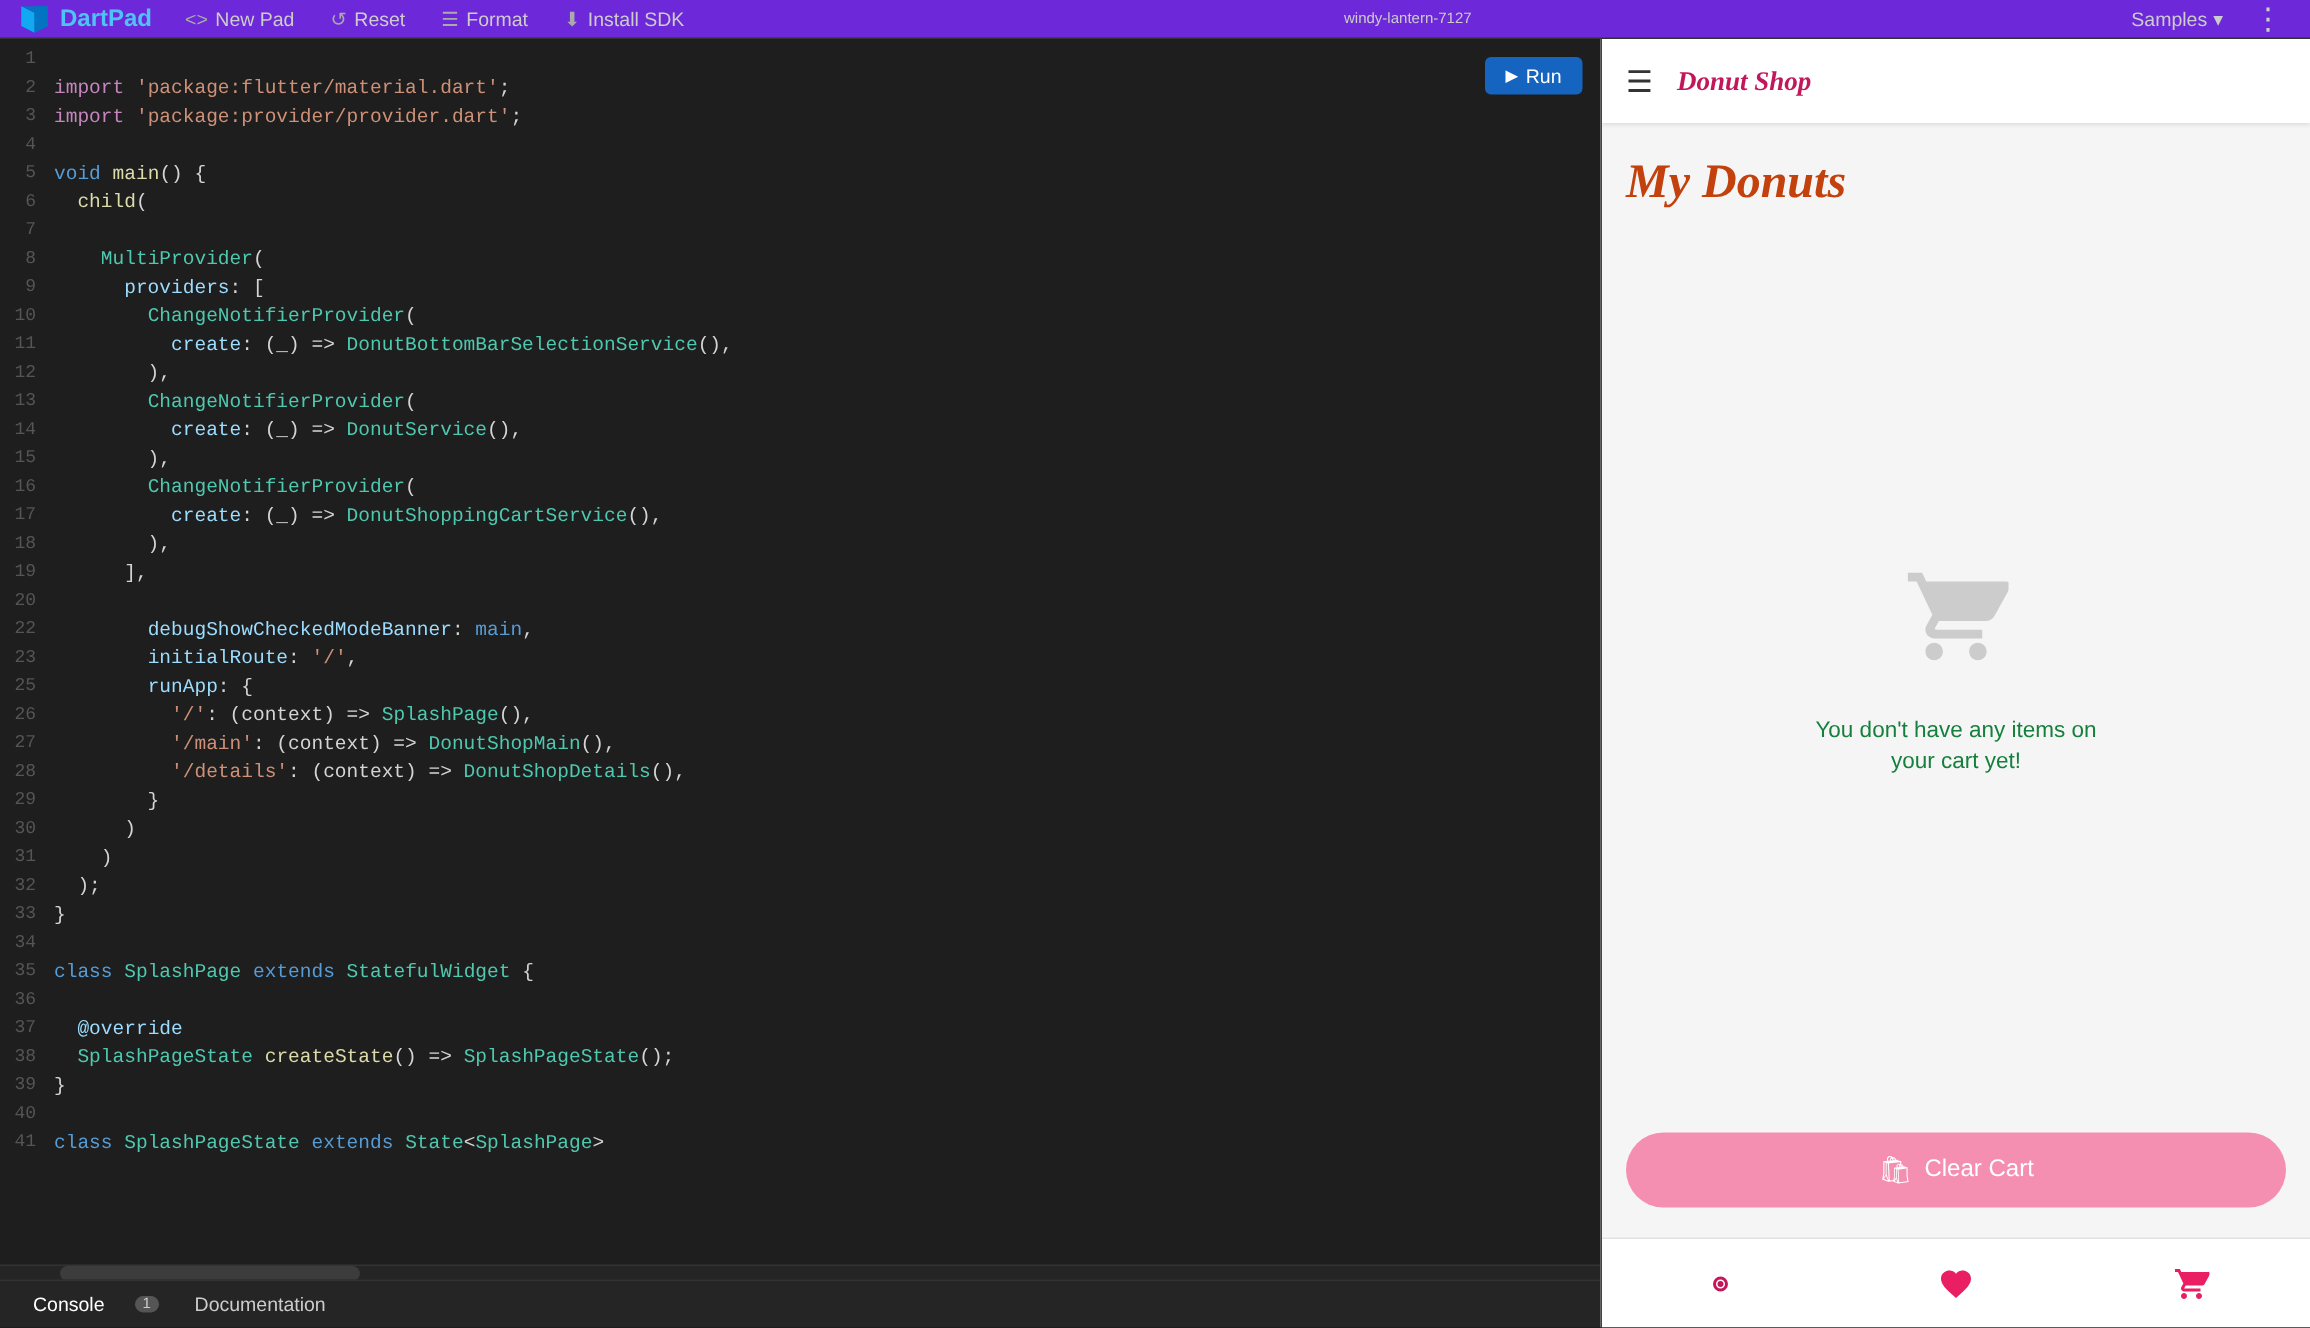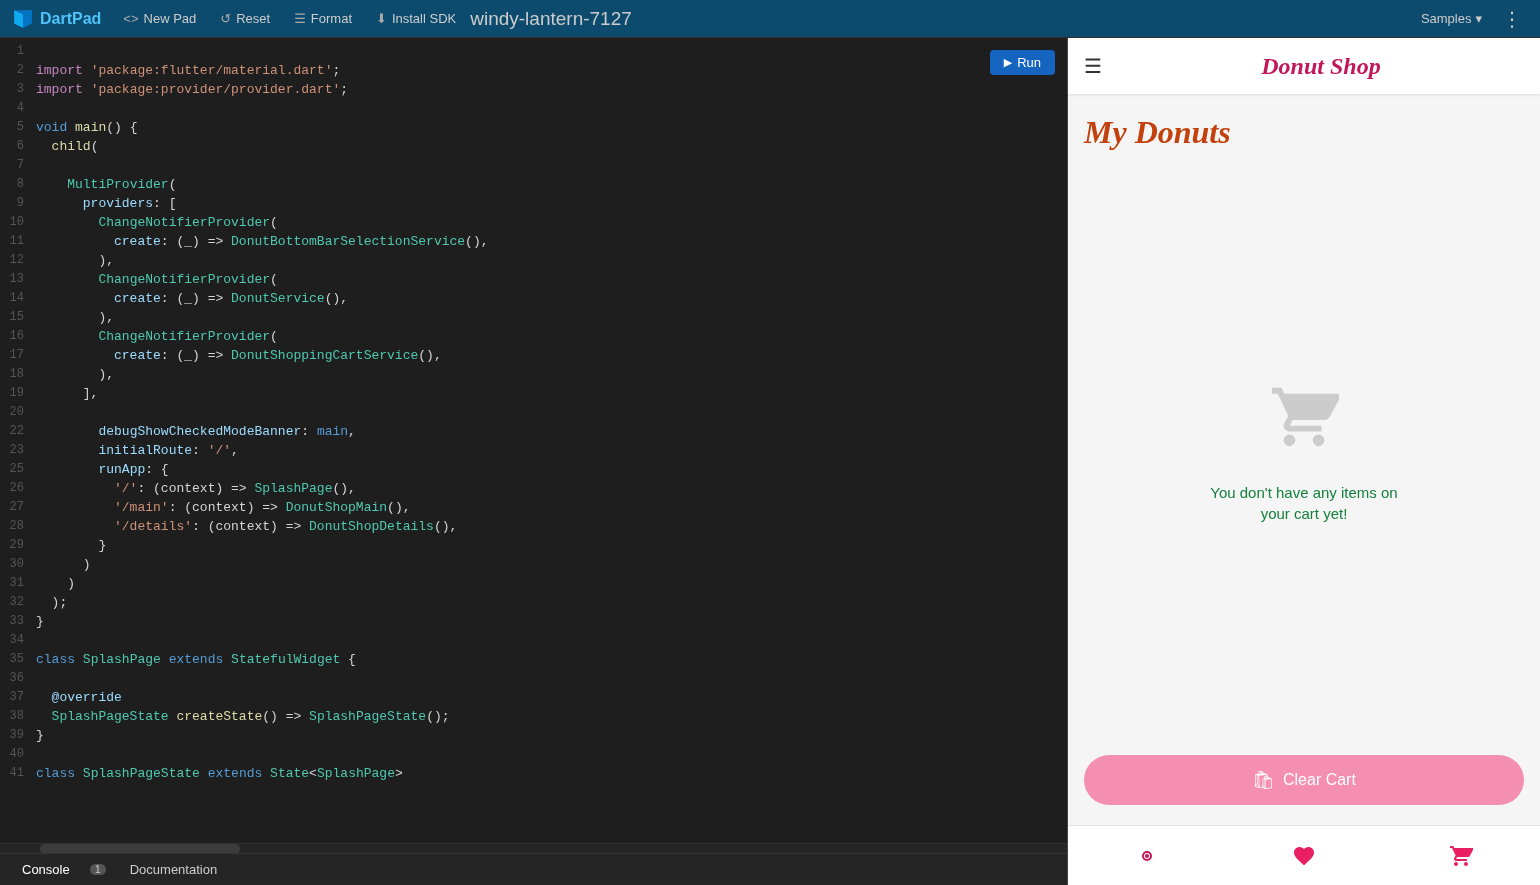--- a/index.html
+++ b/index.html
@@ -1,21 +1,21 @@
 <!DOCTYPE html>
 <html><head>
   <meta charset="utf-8">
   <style>
     * { margin: 0; padding: 0; box-sizing: border-box; }
     body { width: 1540px; height: 885px; overflow: hidden; font-family: 'Segoe UI', sans-serif; background: #1e1e1e; display: flex; flex-direction: column; }
 
     
     #topbar {
-      height: 38px;
-      background: #0c4a6e;
+      height: 26px;
+      background: #6d28d9;
       display: flex;
       align-items: center;
       padding: 0 12px;
       gap: 4px;
       flex-shrink: 0;
       border-bottom: 1px solid #333;
     }
     .logo-area {
       display: flex;
       align-items: center;
@@ -39,23 +39,23 @@
       font-size: 13px;
       padding: 4px 10px;
       border-radius: 4px;
       cursor: pointer;
       background: transparent;
       border: none;
     }
     .top-btn .icon { font-size: 13px; color: #aaa; }
     .project-name {
       flex: 1;
-      text-align: left;
+      text-align: center;
       color: #ccc;
-      font-size: 19px;
+      font-size: 10px;
     }
     .samples-btn {
       display: flex;
       align-items: center;
       gap: 4px;
       color: #ccc;
       font-size: 13px;
       padding: 4px 10px;
       cursor: pointer;
     }
@@ -206,26 +206,25 @@
       flex-shrink: 0;
     }
     .app-menu-icon {
       font-size: 20px;
       color: #333;
       cursor: pointer;
       margin-right: 16px;
     }
     .app-title {
       font-family: 'Georgia', cursive;
-      font-size: 24px;
+      font-size: 18px;
       color: #c2185b;
       font-style: italic;
       font-weight: bold;
       flex: 1;
-      text-align: center;
     }
 
     
     .app-body {
       flex: 1;
       display: flex;
       flex-direction: column;
       padding: 20px 16px;
       overflow-y: auto;
     }

